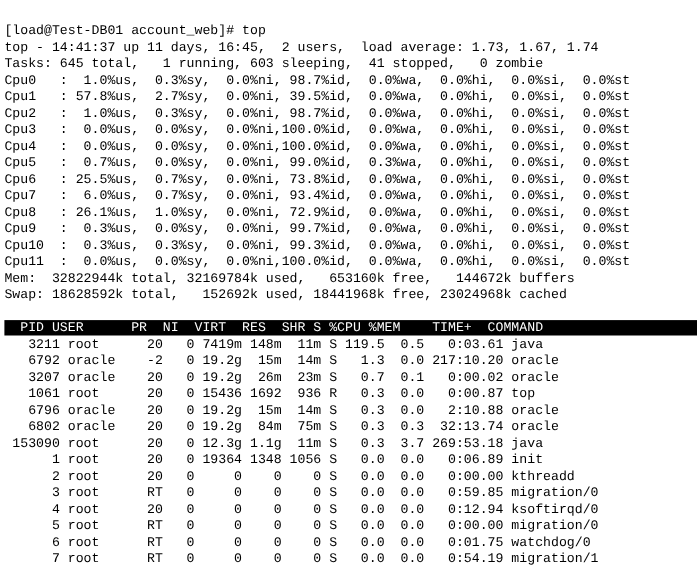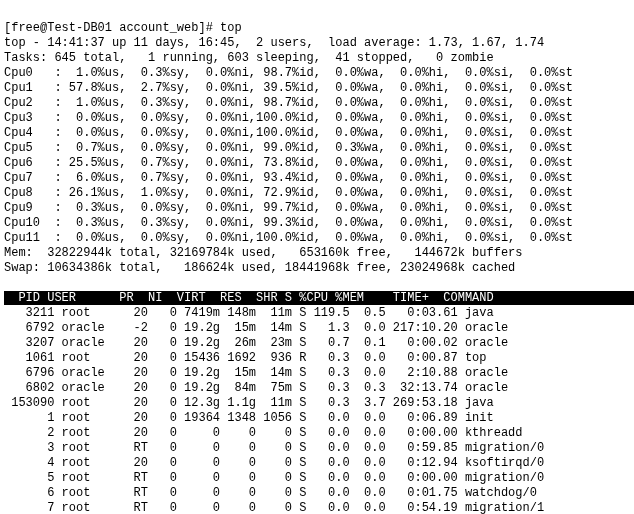--- a/index.html
+++ b/index.html
@@ -17,36 +17,36 @@
   }
   .hdr {
     background: #000;
     color: #fff;
   }
 </style>
 </head>
 <body>
 
 <div class="term">
-<span>[free@Test-DB01 account_web]# </span><span>top</span>
+<span>[load@Test-DB01 account_web]# </span><span>top</span>
 <span>top - 14:41:37 up 11 days, 16:45,  2 users,  load average: 1.73, 1.67, 1.74</span>
 <span>Tasks: 645 total,   1 running, 603 sleeping,  41 stopped,   0 zombie</span>
 <div id="cpu-block">Cpu0   :  1.0%us,  0.3%sy,  0.0%ni, 98.7%id,  0.0%wa,  0.0%hi,  0.0%si,  0.0%st
 Cpu1   : 57.8%us,  2.7%sy,  0.0%ni, 39.5%id,  0.0%wa,  0.0%hi,  0.0%si,  0.0%st
 Cpu2   :  1.0%us,  0.3%sy,  0.0%ni, 98.7%id,  0.0%wa,  0.0%hi,  0.0%si,  0.0%st
 Cpu3   :  0.0%us,  0.0%sy,  0.0%ni,100.0%id,  0.0%wa,  0.0%hi,  0.0%si,  0.0%st
 Cpu4   :  0.0%us,  0.0%sy,  0.0%ni,100.0%id,  0.0%wa,  0.0%hi,  0.0%si,  0.0%st
 Cpu5   :  0.7%us,  0.0%sy,  0.0%ni, 99.0%id,  0.3%wa,  0.0%hi,  0.0%si,  0.0%st
 Cpu6   : 25.5%us,  0.7%sy,  0.0%ni, 73.8%id,  0.0%wa,  0.0%hi,  0.0%si,  0.0%st
 Cpu7   :  6.0%us,  0.7%sy,  0.0%ni, 93.4%id,  0.0%wa,  0.0%hi,  0.0%si,  0.0%st
 Cpu8   : 26.1%us,  1.0%sy,  0.0%ni, 72.9%id,  0.0%wa,  0.0%hi,  0.0%si,  0.0%st
 Cpu9   :  0.3%us,  0.0%sy,  0.0%ni, 99.7%id,  0.0%wa,  0.0%hi,  0.0%si,  0.0%st
 Cpu10  :  0.3%us,  0.3%sy,  0.0%ni, 99.3%id,  0.0%wa,  0.0%hi,  0.0%si,  0.0%st
 Cpu11  :  0.0%us,  0.0%sy,  0.0%ni,100.0%id,  0.0%wa,  0.0%hi,  0.0%si,  0.0%st</div><span>Mem:  32822944k total, 32169784k used,   653160k free,   144672k buffers</span>
-<span>Swap: 10634386k total,   186624k used, 18441968k free, 23024968k cached</span>
+<span>Swap: 18628592k total,   152692k used, 18441968k free, 23024968k cached</span>
 
 <span class="hdr" id="hdr">  PID USER      PR  NI  VIRT  RES  SHR S %CPU %MEM    TIME+  COMMAND                    </span>
 <div id="rows">   3211 root      20   0 7419m 148m  11m S 119.5  0.5   0:03.61 java
    6792 oracle    -2   0 19.2g  15m  14m S   1.3  0.0 217:10.20 oracle
    3207 oracle    20   0 19.2g  26m  23m S   0.7  0.1   0:00.02 oracle
    1061 root      20   0 15436 1692  936 R   0.3  0.0   0:00.87 top
    6796 oracle    20   0 19.2g  15m  14m S   0.3  0.0   2:10.88 oracle
    6802 oracle    20   0 19.2g  84m  75m S   0.3  0.3  32:13.74 oracle
  153090 root      20   0 12.3g 1.1g  11m S   0.3  3.7 269:53.18 java
       1 root      20   0 19364 1348 1056 S   0.0  0.0   0:06.89 init

